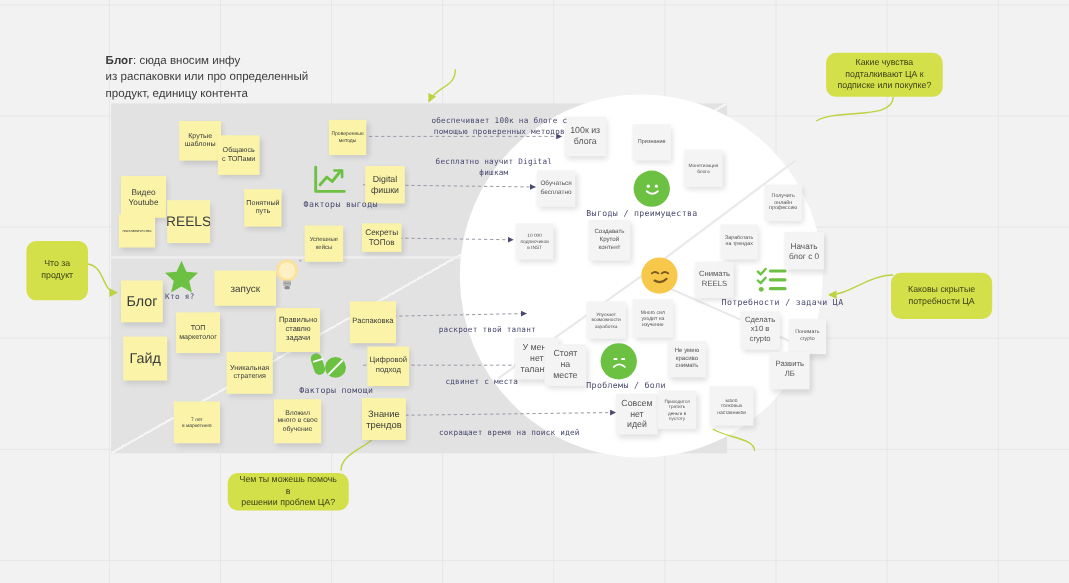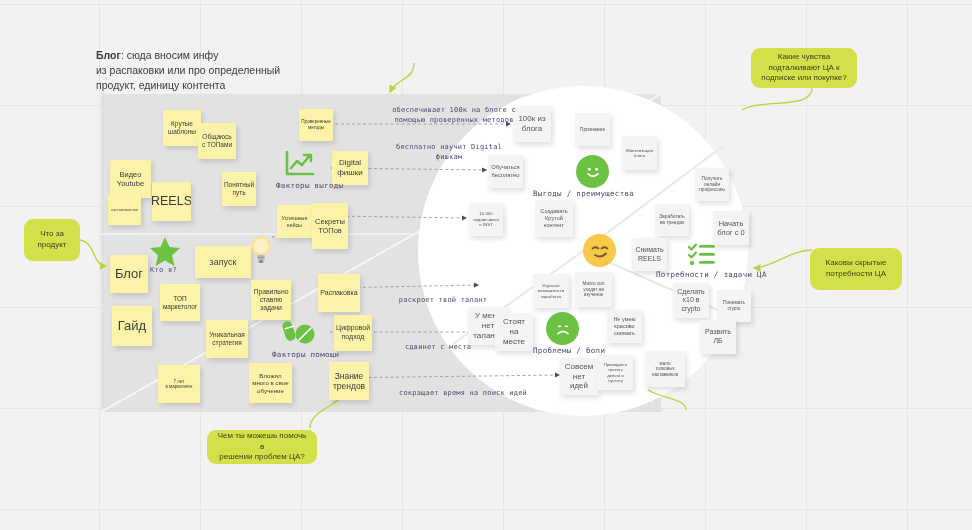--- a/index.html
+++ b/index.html
@@ -143,21 +143,21 @@
       <path d="M686,410 C686,398 660,398 648,390"></path>
       <path d="M310,428 C310,412 332,408 342,396"></path>
     </g>
   </svg>
 
   <div class="heading" style="left:96px; top:48px; width:240px;"><b>Блог</b><span style="white-space:pre-line">: сюда вносим инфу
 из распаковки или про определенный
 продукт, единицу контента</span></div>
 
 
-  <div class="callout" style="left:24px; top:219px; width:56px; height:42px; white-space:pre-line;">Что за
+  <div class="callout" style="left:24px; top:219px; width:56px; height:54px; white-space:pre-line;">Что за
 продукт</div>
 
 
   <div class="callout" style="left:751px; top:48px; width:106px; height:40px; white-space:pre-line;">Какие чувства
 подталкивают ЦА к
 подписке или покупке?</div>
 
   <div class="callout" style="left:810px; top:248px; width:92px; height:42px; white-space:pre-line;">Каковы скрытые
 потребности ЦА</div>
 
@@ -208,21 +208,21 @@
 
   <div class="note yellow" style="left:299px; top:109px; width:34px; height:32px; font-size:4.6px; white-space:pre-line;">Проверенные
 методы</div>
 
   <div class="note yellow" style="left:332px; top:151px; width:36px; height:34px; font-size:8px; white-space:pre-line;">Digital
 фишки</div>
 
   <div class="note yellow" style="left:277px; top:205px; width:35px; height:33px; font-size:5.4px; white-space:pre-line;">Успешные
 кейсы</div>
 
-  <div class="note yellow" style="left:312px; top:203px; width:36px; height:46px; font-size:7.5px; white-space:pre-line;">Секреты
+  <div class="note yellow" style="left:329px; top:203px; width:36px; height:26px; font-size:7.5px; white-space:pre-line;">Секреты
 ТОПов</div>
 
   <div class="note yellow" style="left:318px; top:274px; width:42px; height:38px; font-size:7px; white-space:pre-line;">Распаковка</div>
 
   <div class="note yellow" style="left:334px; top:315px; width:38px; height:36px; font-size:7px; white-space:pre-line;">Цифровой
 подход</div>
 
   <div class="note yellow" style="left:329px; top:362px; width:40px; height:38px; font-size:8.5px; white-space:pre-line;">Знание
 трендов</div>
 

